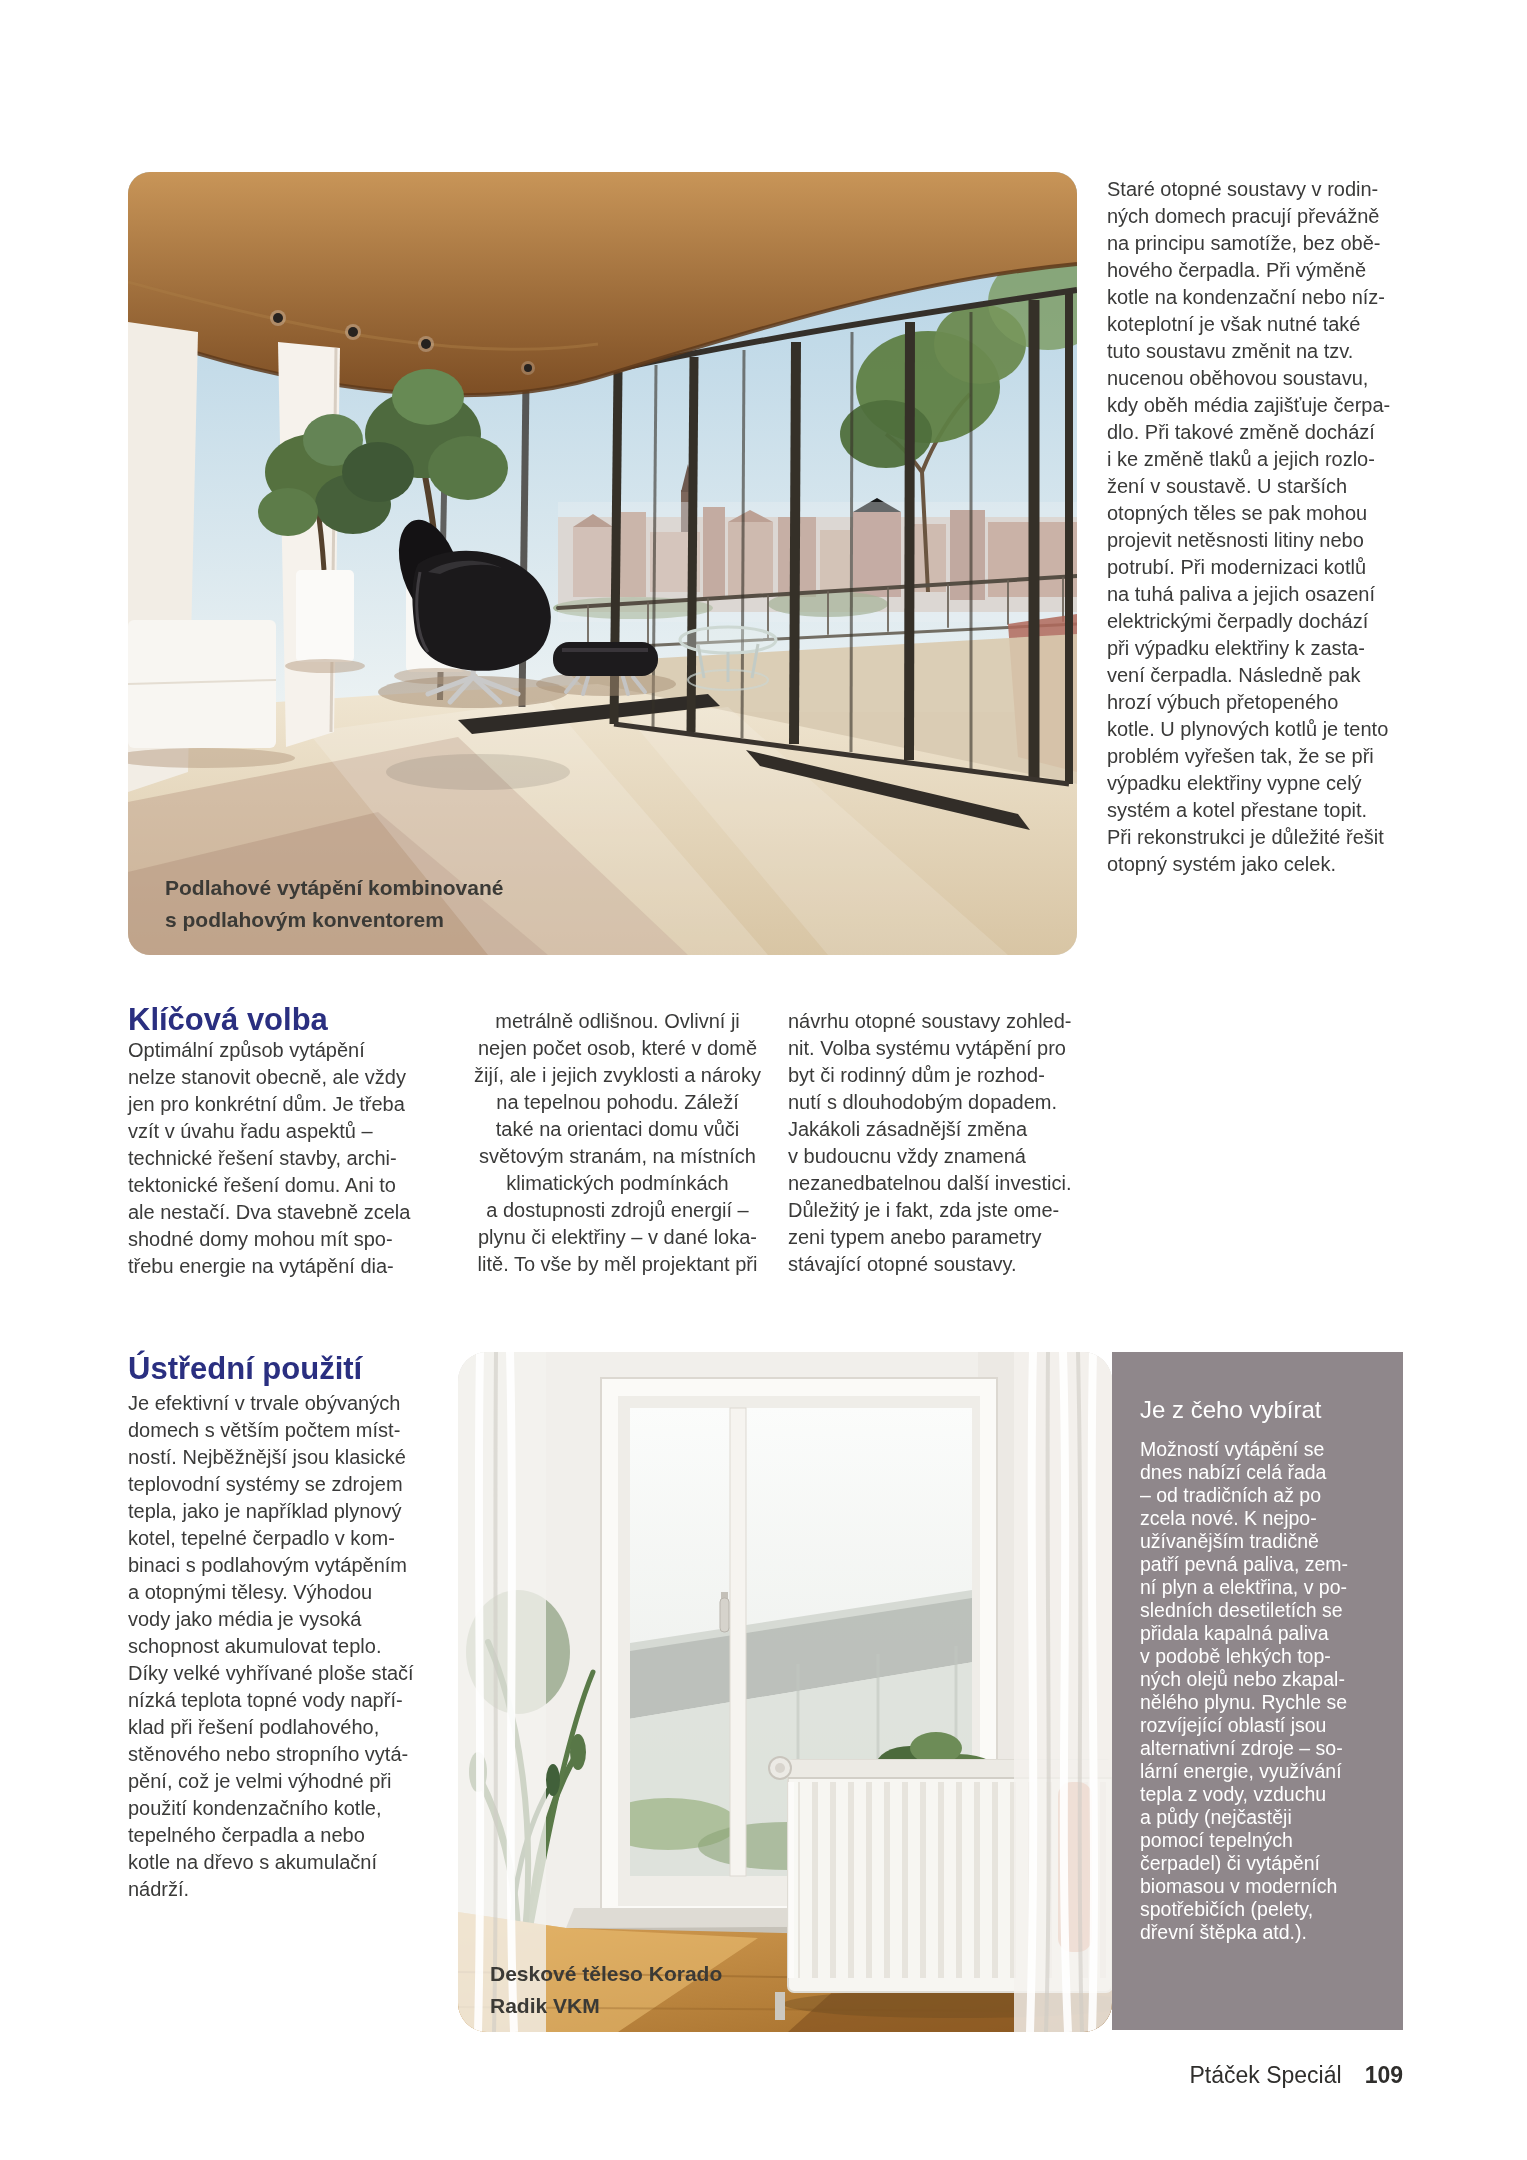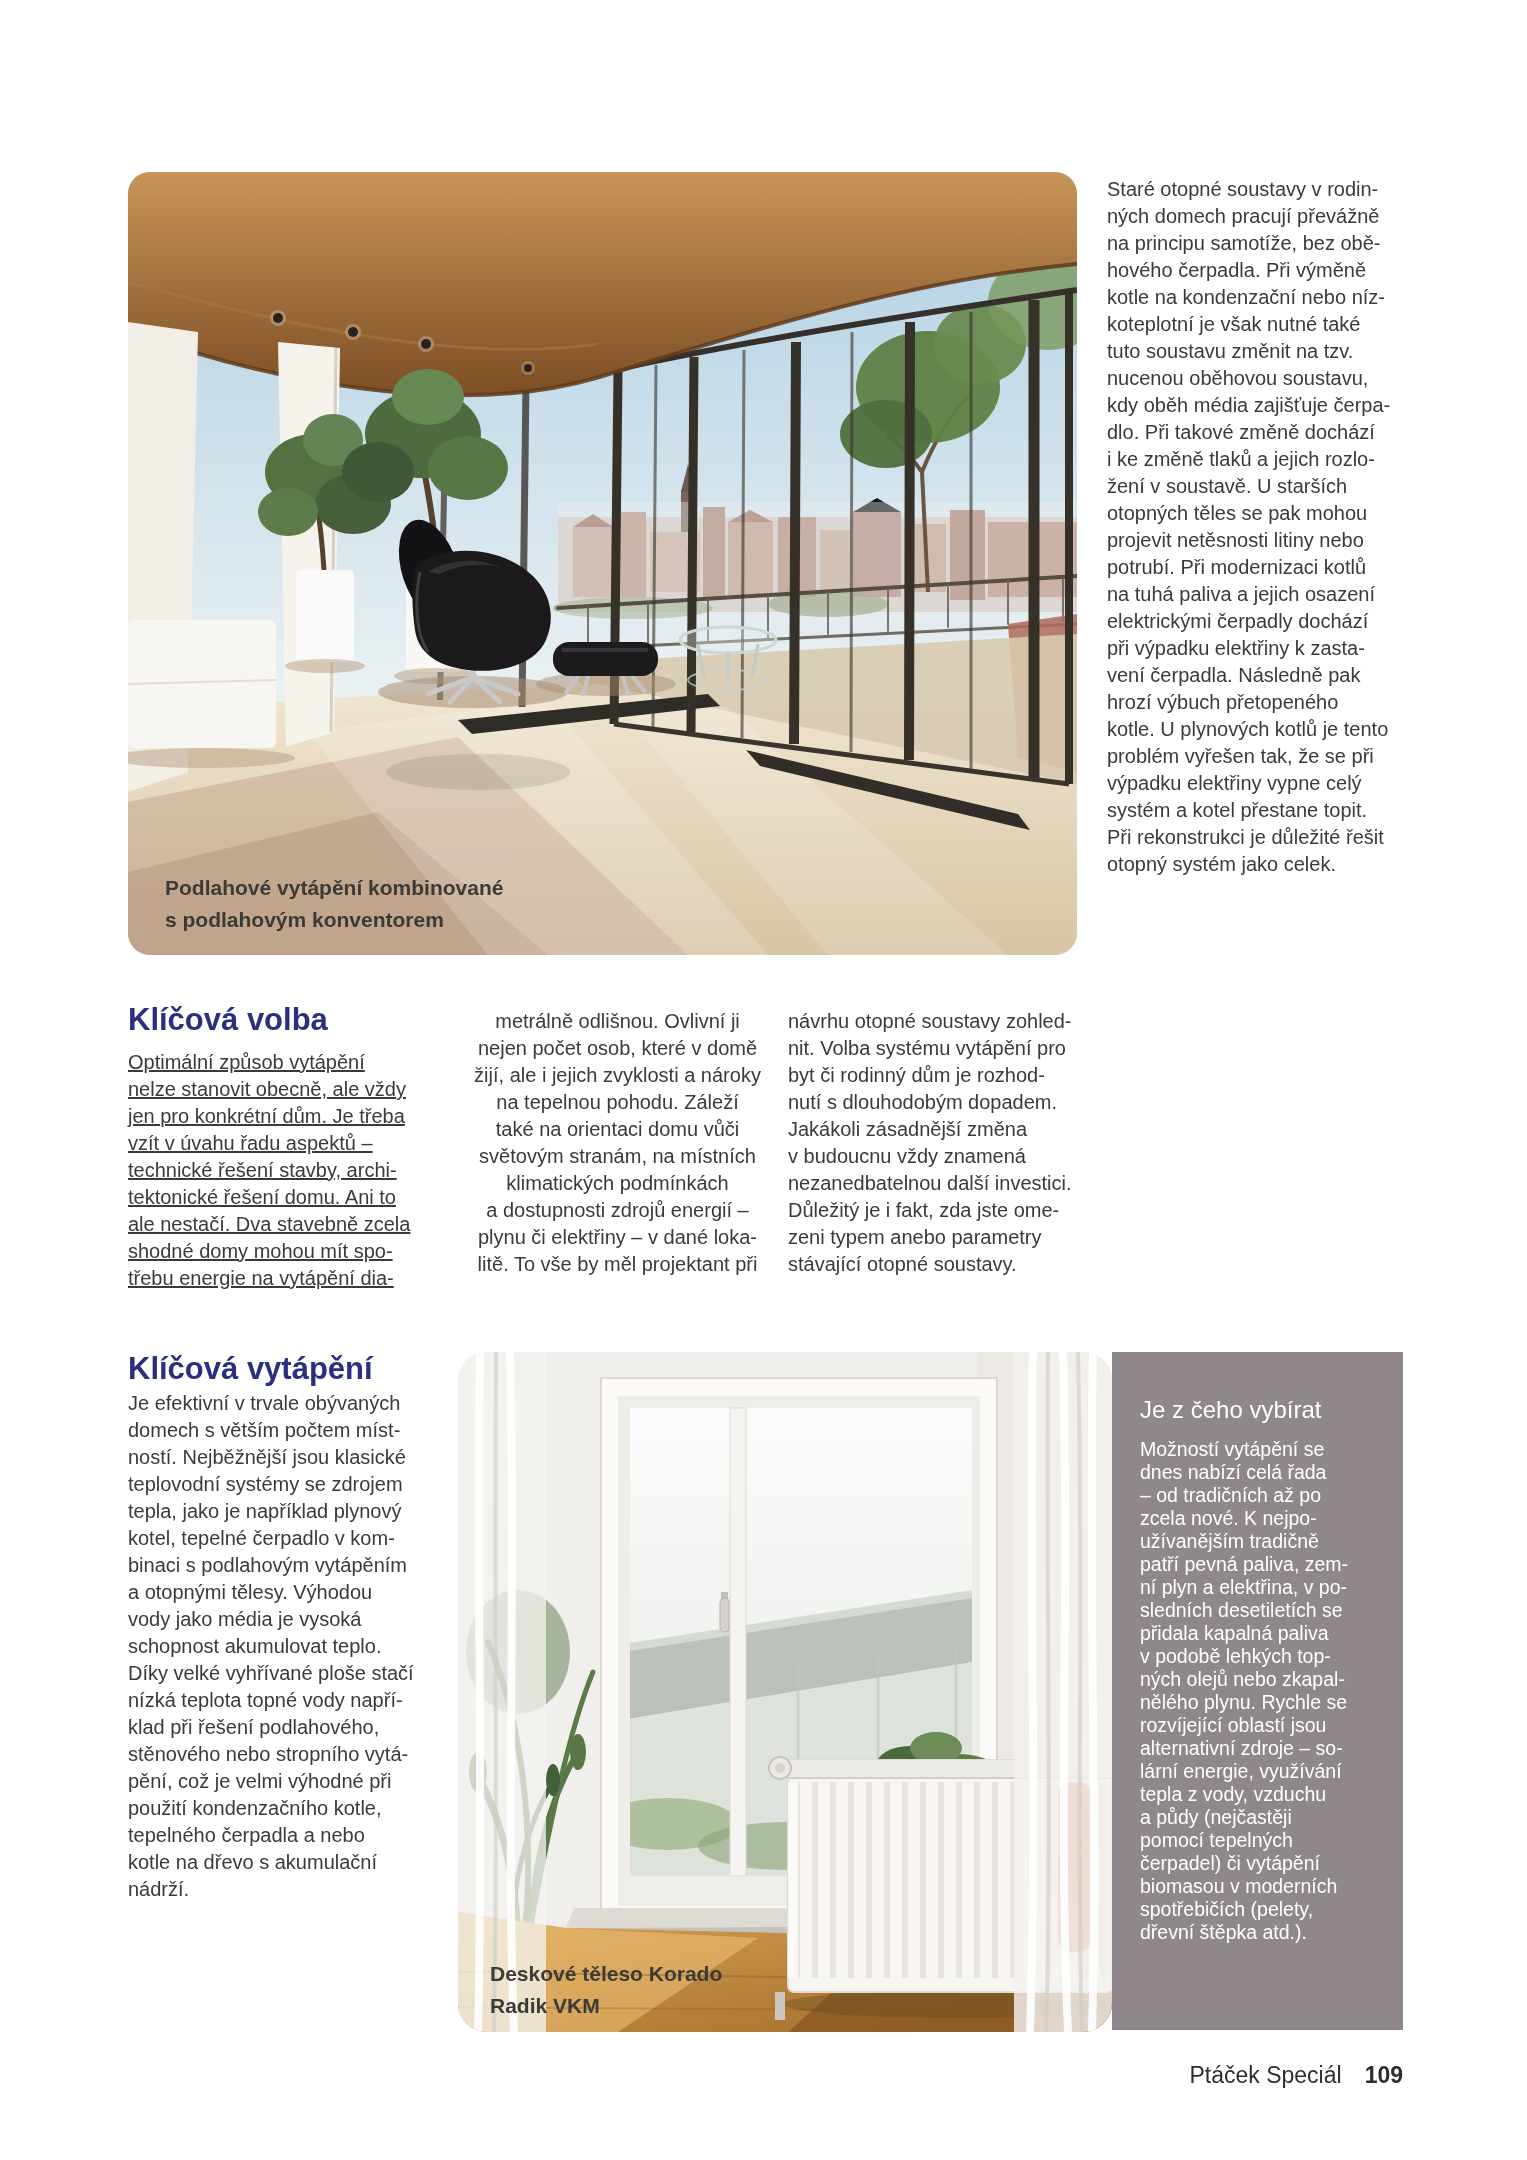--- a/index.html
+++ b/index.html
@@ -243,21 +243,21 @@
 problém vyřešen tak, že se při
 výpadku elektřiny vypne celý
 systém a kotel přestane topit.
 Při rekonstrukci je důležité řešit
 otopný systém jako celek.</p>
   </aside>
 
   <section>
     <div class="abs" style="left:128px;top:1003px;width:320px;">
       <h3 class="heading h-section">Klíčová volba</h3>
-      <p class="prose" style="margin-top:12px;text-decoration:underline;">Optimální způsob vytápění
+      <p class="prose" style="">Optimální způsob vytápění
 nelze stanovit obecně, ale vždy
 jen pro konkrétní dům. Je třeba
 vzít v úvahu řadu aspektů –
 technické řešení stavby, archi-
 tektonické řešení domu. Ani to
 ale nestačí. Dva stavebně zcela
 shodné domy mohou mít spo-
 třebu energie na vytápění dia-</p>
     </div>
     <p class="prose abs" style="left:455px;top:1008px;width:325px;text-align:center;">metrálně odlišnou. Ovlivní ji
@@ -276,21 +276,21 @@
 nutí s dlouhodobým dopadem.
 Jakákoli zásadnější změna
 v budoucnu vždy znamená
 nezanedbatelnou další investici.
 Důležitý je i fakt, zda jste ome-
 zeni typem anebo parametry
 stávající otopné soustavy.</p>
   </section>
 
   <section class="abs" style="left:128px;top:1352px;width:320px;">
-    <h3 class="heading h-section">Klíčová vytápění</h3>
+    <h3 class="heading h-section">Ústřední použití</h3>
     <p class="prose" style="margin-top:4px;">Je efektivní v trvale obývaných
 domech s větším počtem míst-
 ností. Nejběžnější jsou klasické
 teplovodní systémy se zdrojem
 tepla, jako je například plynový
 kotel, tepelné čerpadlo v kom-
 binaci s podlahovým vytápěním
 a otopnými tělesy. Výhodou
 vody jako média je vysoká
 schopnost akumulovat teplo.

